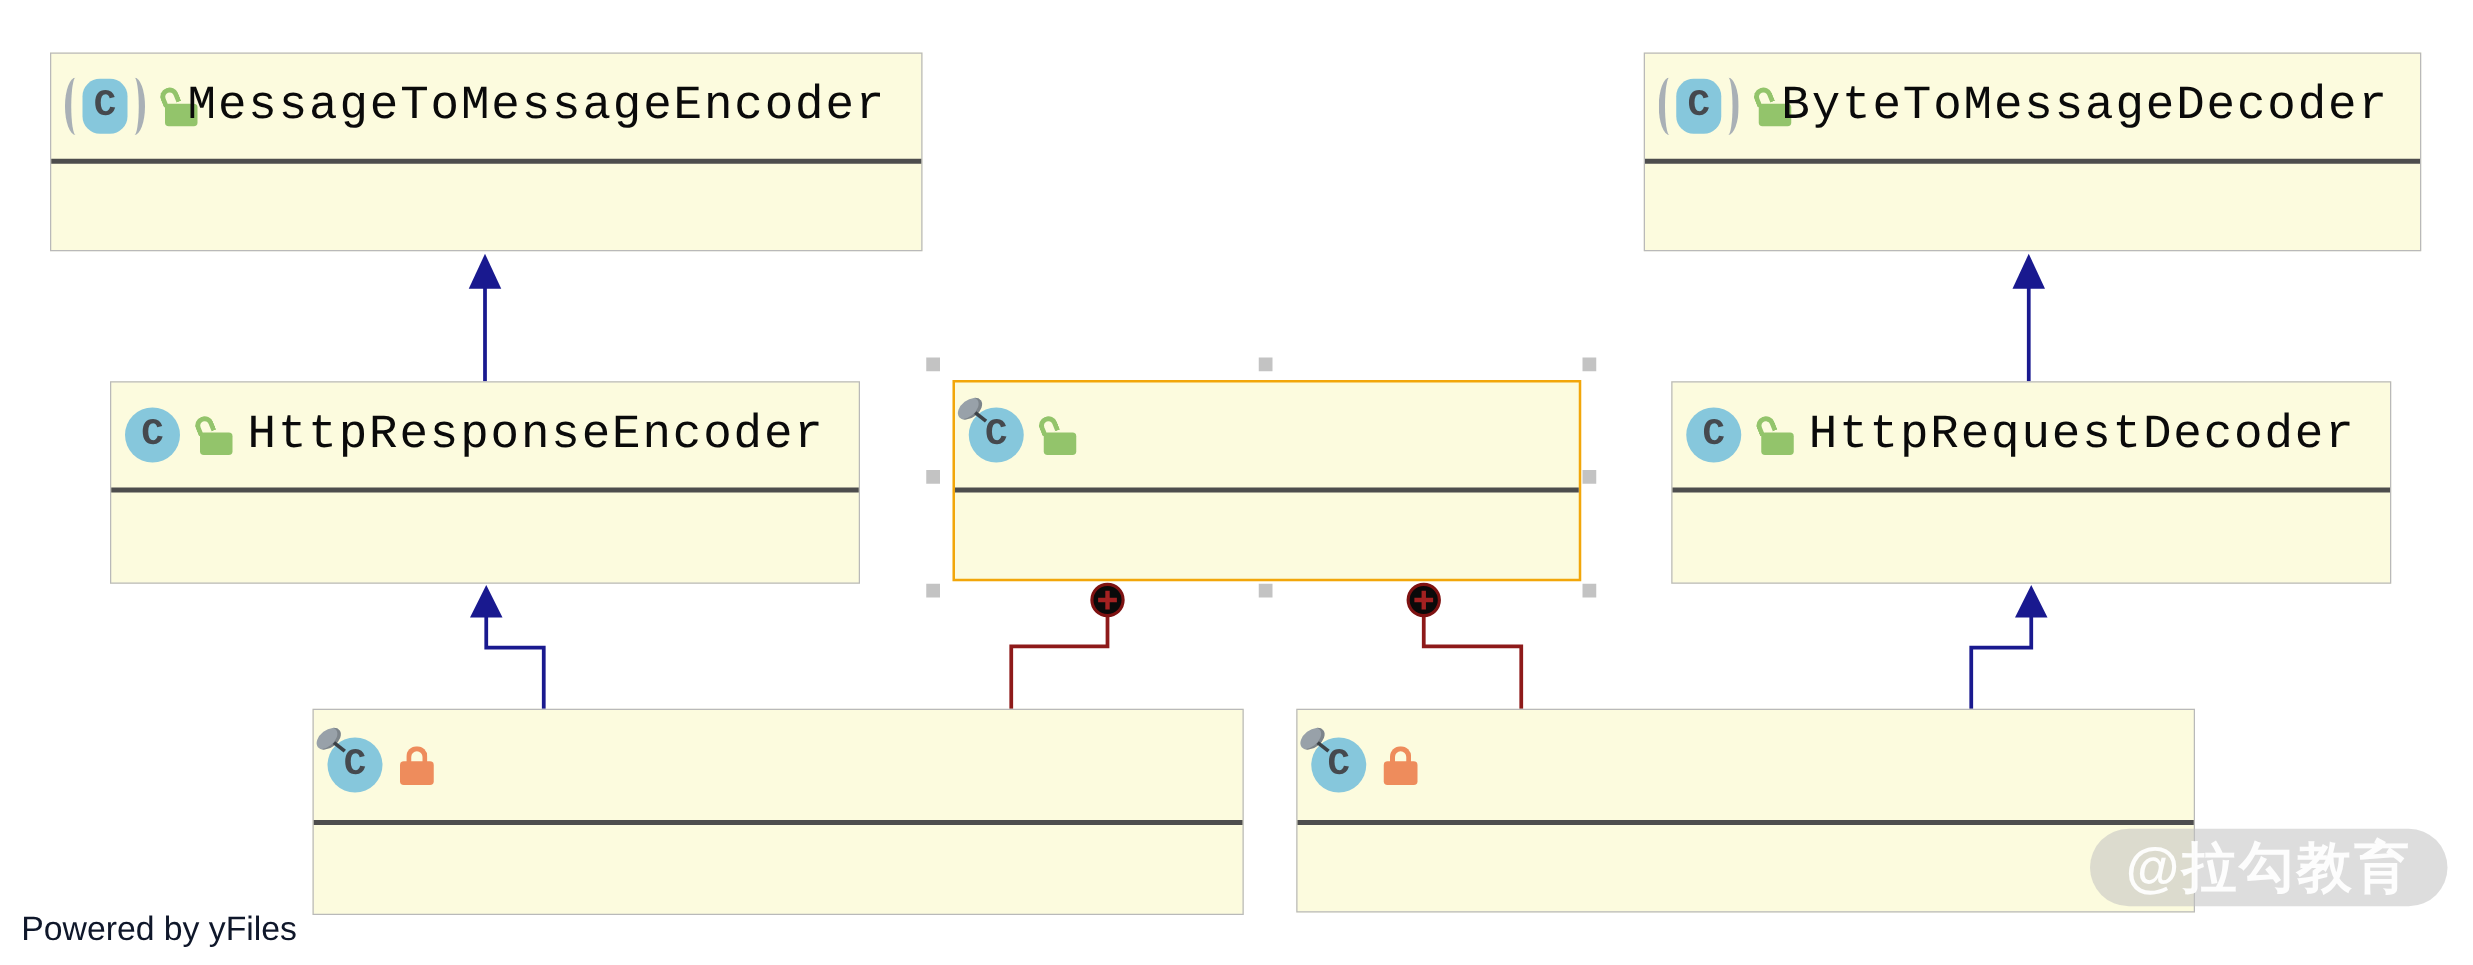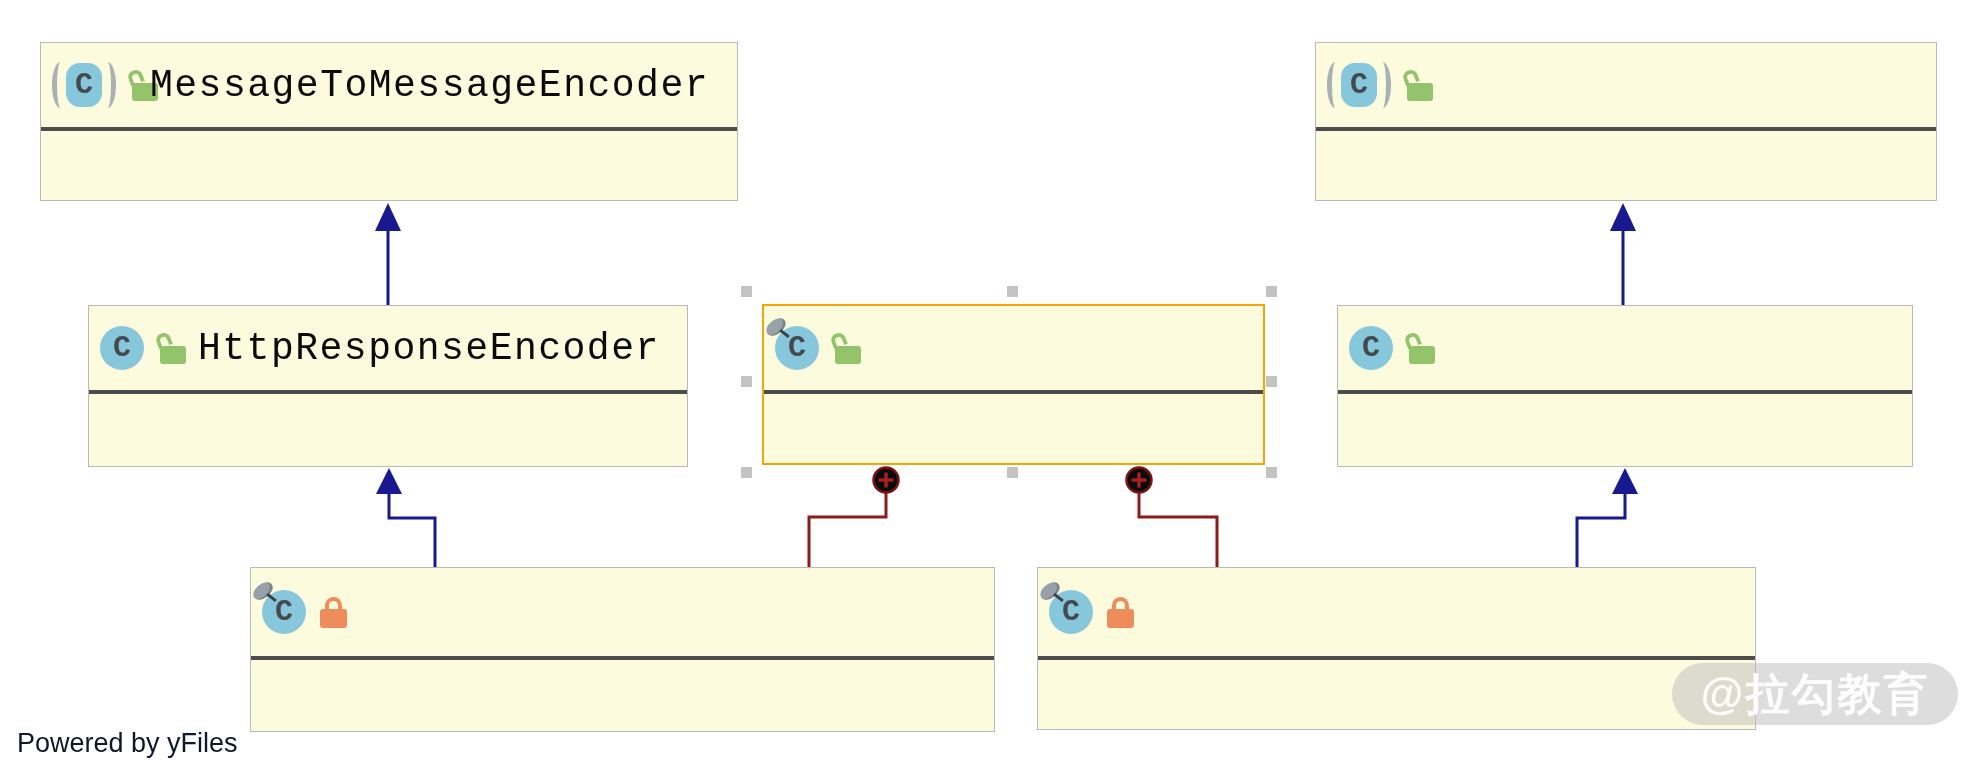--- a/index.html
+++ b/index.html
@@ -133,20 +133,21 @@
           <span class="c-badge">
             <span class="c-letter">C</span>
           </span>
         </span>
       <span class="paren pr"></span>
       <span class="lock green">
           <span class="shackle"></span>
           <span class="lock-body"></span>
         </span>
     </span>
+    <span class="title-text">ByteToMessageDecoder</span>
   </div>
   <div class="sep"></div>
   <div class="box-body"></div>
 </div>
 
 <div class="class-box" style="left:88px;top:305px;width:600px;height:162px;">
   <div class="title-row">
     <span class="icon-cluster">
       <span class="c-wrap">
           <span class="c-badge">
@@ -192,20 +193,21 @@
       <span class="c-wrap">
           <span class="c-badge">
             <span class="c-letter">C</span>
           </span>
         </span>
       <span class="lock green">
           <span class="shackle"></span>
           <span class="lock-body"></span>
         </span>
     </span>
+    <span class="title-text">HttpRequestDecoder</span>
   </div>
   <div class="sep"></div>
   <div class="box-body"></div>
 </div>
 
 <div class="class-box" style="left:250px;top:567px;width:745px;height:165px;">
   <div class="title-row tall">
     <span class="icon-cluster">
       <span class="c-wrap">
         <span class="pin">

